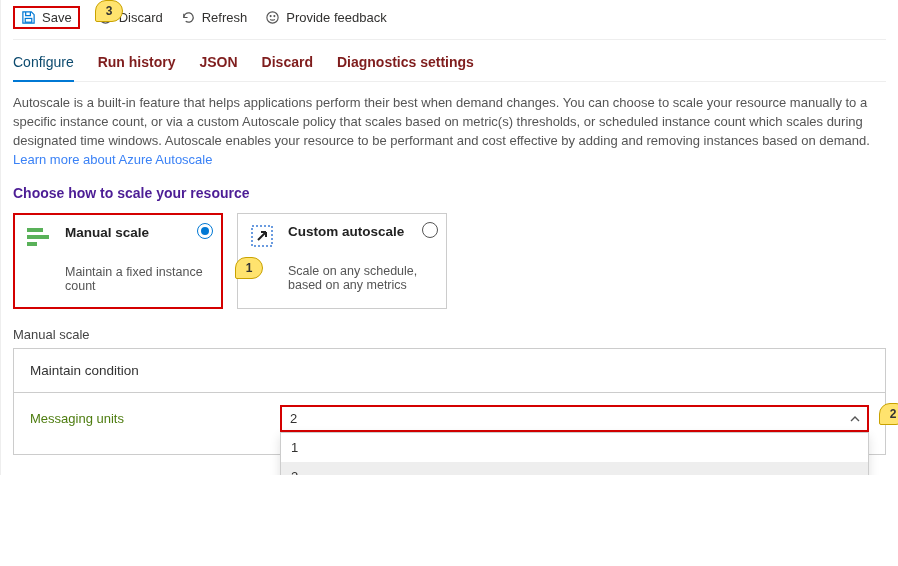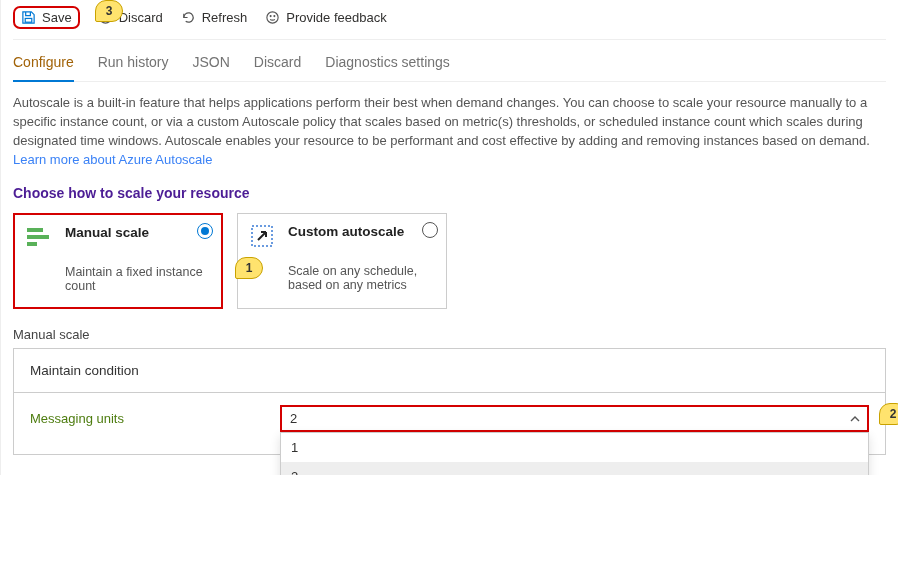--- a/index.html
+++ b/index.html
@@ -21,42 +21,42 @@
     padding: 6px 0 10px 0;
     border-bottom: 1px solid #eee;
   }
   .tb-item {
     display: flex;
     align-items: center;
     gap: 6px;
     cursor: pointer;
     font-size: 13px;
     color: #323130;
-    border-radius: 7px;
   }
   .tb-item svg { width: 15px; height: 15px; }
   .save-highlight {
     border: 2px solid #d40000;
     padding: 2px 6px;
   }
   
   .tabs {
     display: flex;
     gap: 24px;
     padding: 8px 0 0 0;
     border-bottom: 1px solid #eee;
     font-size: 14px;
   }
   .tab {
     padding: 6px 0 10px 0;
     cursor: pointer;
-    color: #737373;
+    color: #7f1d1d;
+    font-weight: bold;
   }
   .tab.active {
-    color: #a16207;
+    color: #0c4a6e;
     border-bottom: 2px solid #0078d4;
     font-weight: 400;
     margin-bottom: -1px;
   }
   
   .desc {
     padding: 12px 0 6px 0;
     font-size: 13px;
     line-height: 1.45;
     color: #555;

